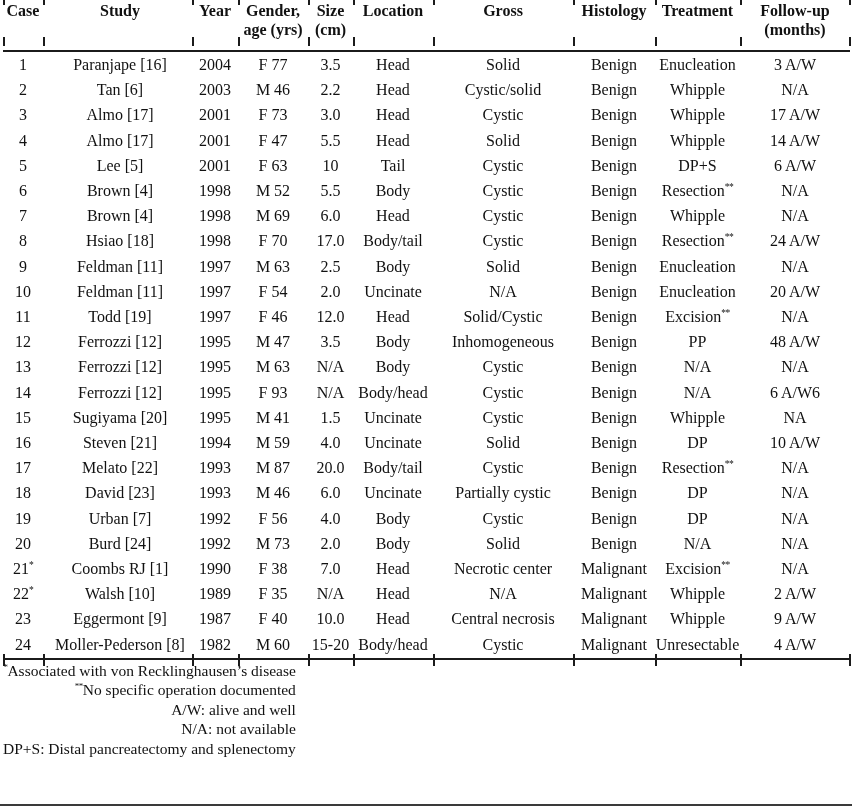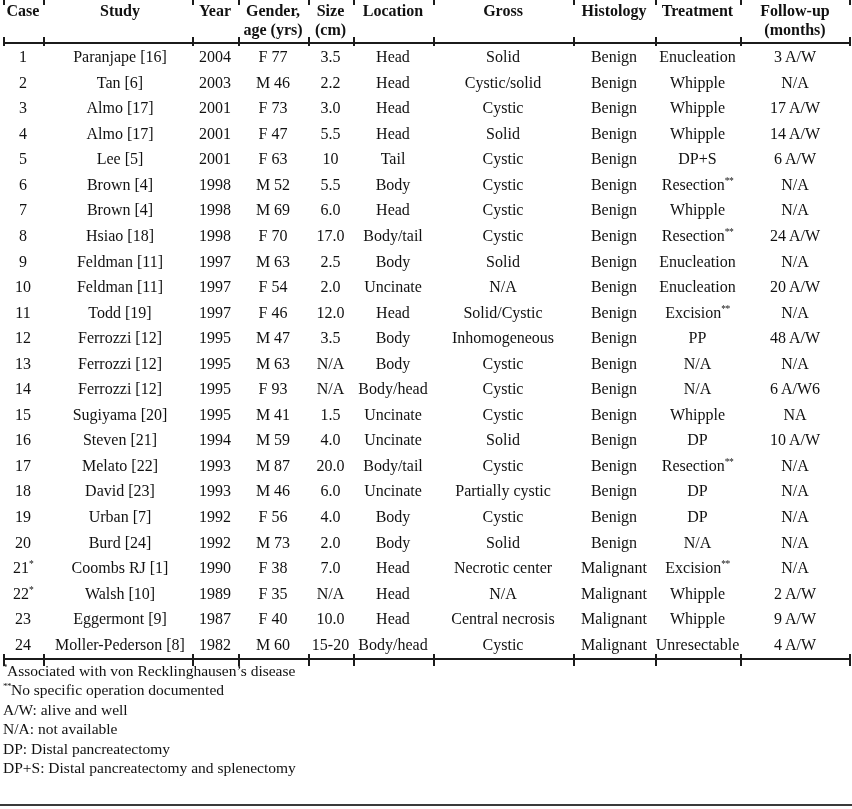--- a/index.html
+++ b/index.html
@@ -2,31 +2,31 @@
 <html><head>
 <meta charset="utf-8">
 <style>
   html,body { margin:0; padding:0; background:#ffffff; }
   body { width:852px; height:809px; font-family:"Liberation Serif", serif; color:#111111; }
   .page { position:relative; width:852px; height:809px; background:#ffffff; overflow:hidden; }
 
   table.cases { position:absolute; left:3px; top:0; width:847px; height:660px;
                 border-collapse:collapse; table-layout:fixed; }
   th, td { padding:0; white-space:nowrap; overflow:visible; }
-  thead tr { height:43px; }
+  thead tr { height:51px; }
   th { font-weight:bold; font-size:16px; line-height:19px; vertical-align:top;
        text-align:center; border-bottom:2px solid #1b1b1b; padding-top:1px; }
   td { font-size:16px; text-align:center; vertical-align:middle; }
   tbody tr:last-child td { border-bottom:2px solid #1b1b1b; }
   .c1 { text-align:center; padding-left:5px; }
   th.c1 { text-align:center; padding-left:5px; }
   sup.mark { font-size:9.5px; line-height:0; vertical-align:super; letter-spacing:-0.5px; }
 
   .footnotes { position:absolute; left:3px; top:661px; font-size:15.5px; line-height:19.4px; }
-  .footnotes .fn { white-space:nowrap; }
+  .footnotes .fn { white-space:nowrap;text-align:right; }
   .footnotes sup.mark { font-size:9px; }
 
   .bottom-rule { position:absolute; left:0; top:804px; width:852px; height:2px; background:#3a3a3a; }
   .tick { position:absolute; width:1.5px; background:#1b1b1b; }
 </style>
 </head>
 <body>
 
 <div class="page">
   <table class="cases">
@@ -369,21 +369,20 @@
           <td class="c9"><span>4 A/W</span></td>
         </tr>
       </tbody>
   </table>
 
   <div class="footnotes" id="footnotes">
       <div class="fn"><sup class="mark">*</sup><span>Associated with von Recklinghausen’s disease</span></div>
       <div class="fn"><sup class="mark">**</sup><span>No specific operation documented</span></div>
       <div class="fn"><span>A/W: alive and well</span></div>
       <div class="fn"><span>N/A: not available</span></div>
-      <div class="fn"><span>DP: Distal pancreatectomy</span></div>
       <div class="fn"><span>DP+S: Distal pancreatectomy and splenectomy</span></div>
     </div>
   <div class="bottom-rule"></div>
 <div class="tick" style="left: 3px; top: 0px; height: 5px;"></div>
     <div class="tick" style="left: 43px; top: 0px; height: 5px;"></div>
     <div class="tick" style="left: 192px; top: 0px; height: 5px;"></div>
     <div class="tick" style="left: 238px; top: 0px; height: 5px;"></div>
     <div class="tick" style="left: 308px; top: 0px; height: 5px;"></div>
     <div class="tick" style="left: 353px; top: 0px; height: 5px;"></div>
     <div class="tick" style="left: 433px; top: 0px; height: 5px;"></div>

